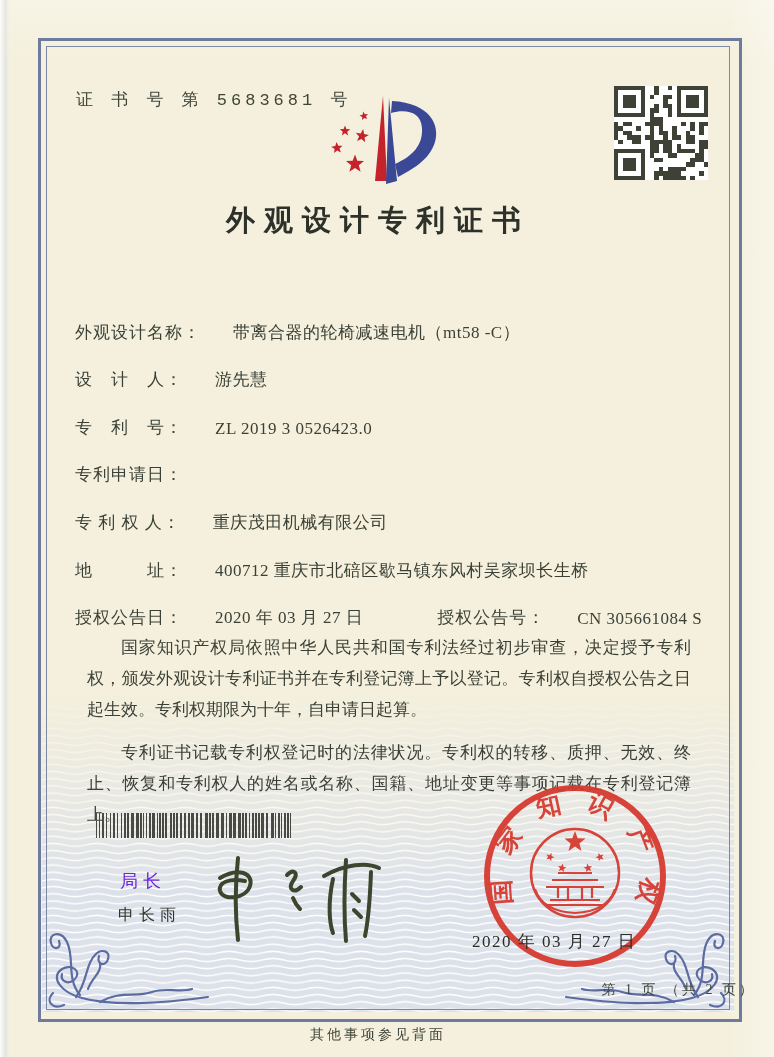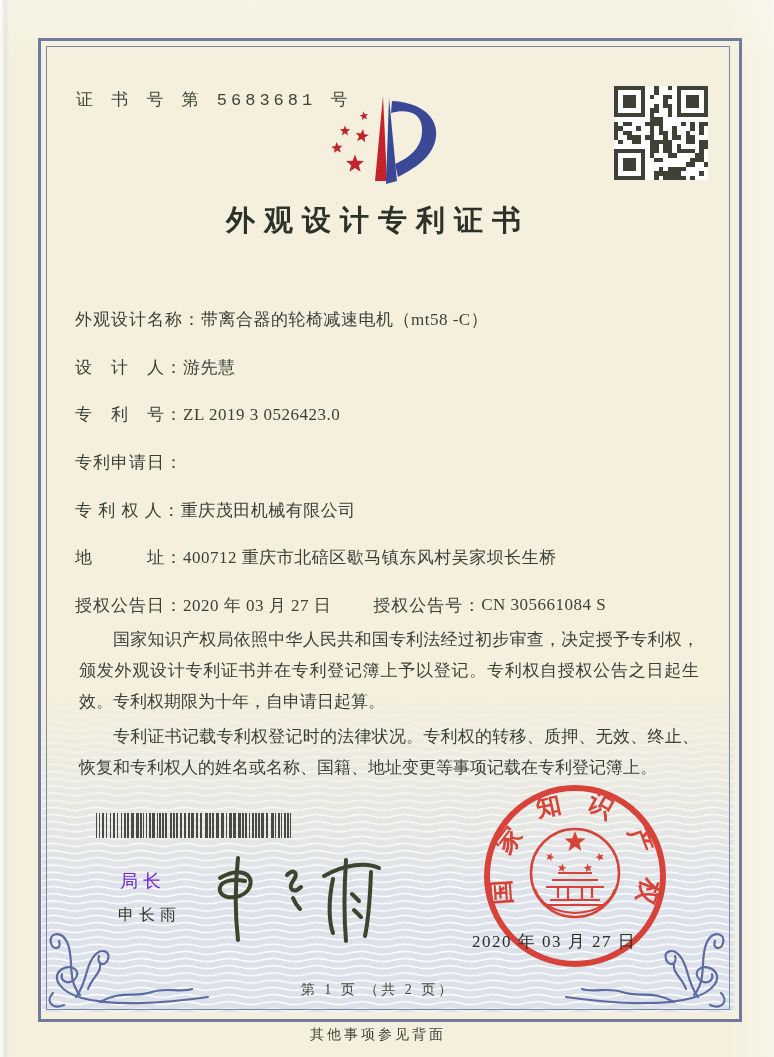--- a/index.html
+++ b/index.html
@@ -13,38 +13,38 @@
   .frame-outer{position:absolute;left:38px;top:38px;width:698px;height:978px;
        border:3px solid #6f7b9d;z-index:2;}
   .frame-inner{position:absolute;left:46px;top:46px;width:682px;height:962px;
        border:1px solid #7d88a6;z-index:2;}
   .cert-no{position:absolute;left:76px;top:88px;font-size:17px;letter-spacing:4px;color:#3f4439;z-index:4;font-family:Liberation Mono, monospace;}
   .logo{position:absolute;left:300px;top:76px;width:150px;height:118px;z-index:4;}
   .qr{position:absolute;left:614px;top:86px;width:94px;height:94px;z-index:4;}
   .title{position:absolute;left:0;top:201px;width:756px;text-align:center;
        font-size:29px;font-weight:600;letter-spacing:9px;color:#2d3129;z-index:4;}
   .fields{position:absolute;left:75px;top:296px;width:640px;z-index:4;}
-  .field-row{height:47.6px;font-size:17px;display:flex;align-items:center;white-space:nowrap;}
+  .field-row{height:47.6px;font-size:17px;display:flex;align-items:flex-end;white-space:nowrap;gap:32px;}
   .flabel{letter-spacing:1px;}
   .fvalue{letter-spacing:.5px;}
   .cell2{margin-left:42px;}
   .body-text{position:absolute;left:75px;top:620px;width:628px;font-size:17px;
        line-height:31px;text-align:justify;z-index:4;}
-  .body-text p{margin:4px;text-indent:2em;}
+  .body-text p{margin:12px;text-indent:2em;}
   .wave-panel{position:absolute;left:42px;top:690px;width:692px;height:322px;z-index:1;}
   .wave-fade{position:absolute;inset:0;
        background:linear-gradient(180deg,#f4f0dd 0%,rgba(244,240,221,.6) 28%,rgba(244,240,221,0) 65%);}
   .barcode{position:absolute;left:95px;top:812px;width:200px;height:27px;z-index:4;}
   .officer-title{position:absolute;left:120px;top:869px;font-size:18px;letter-spacing:5px;z-index:4;color:#6d28d9;}
   .officer-name{position:absolute;left:118px;top:905px;font-size:16px;letter-spacing:5px;z-index:4;color:#2f332b;}
   .signature{position:absolute;left:205px;top:848px;width:205px;height:100px;z-index:4;}
   .seal{position:absolute;left:480px;top:781px;width:190px;height:190px;z-index:4;opacity:.93;}
   .seal-date{position:absolute;left:472px;top:930px;width:220px;font-size:17px;letter-spacing:1.5px;
        color:#2c2c28;z-index:5;}
-  .page-info{position:absolute;left:0;top:981px;width:756px;text-align:center;font-size:14px;
+  .page-info{position:absolute;left:0;top:981px;width:756px;text-align:right;font-size:14px;
        letter-spacing:3px;z-index:4;color:#3f4439;}
   .back-note{position:absolute;left:0;top:1026px;width:740px;text-align:center;font-size:14px;
        letter-spacing:3px;z-index:4;color:#3f4439;padding-left:8px;}
   .flourish{position:absolute;top:885px;width:170px;height:135px;z-index:3;}
   .flourish.left{left:40px;}
   .flourish.right{left:564px;transform:scaleX(-1);}
 </style>
 </head>
 <body>
 

